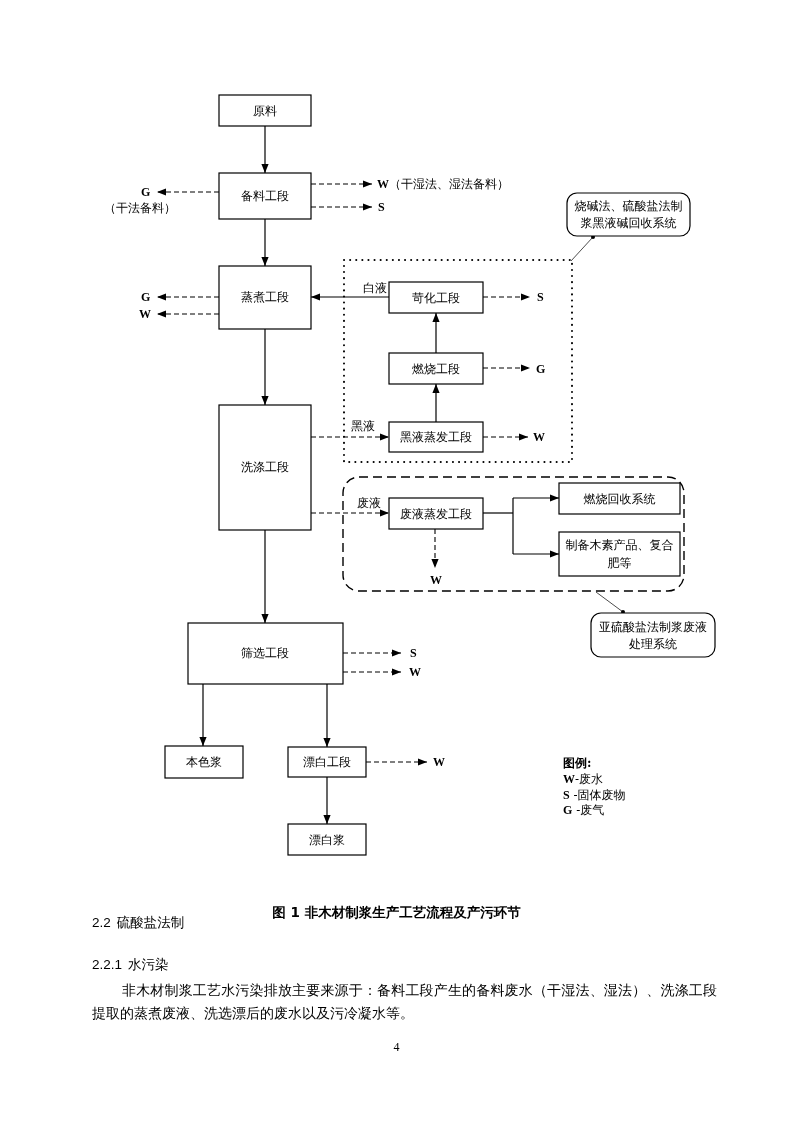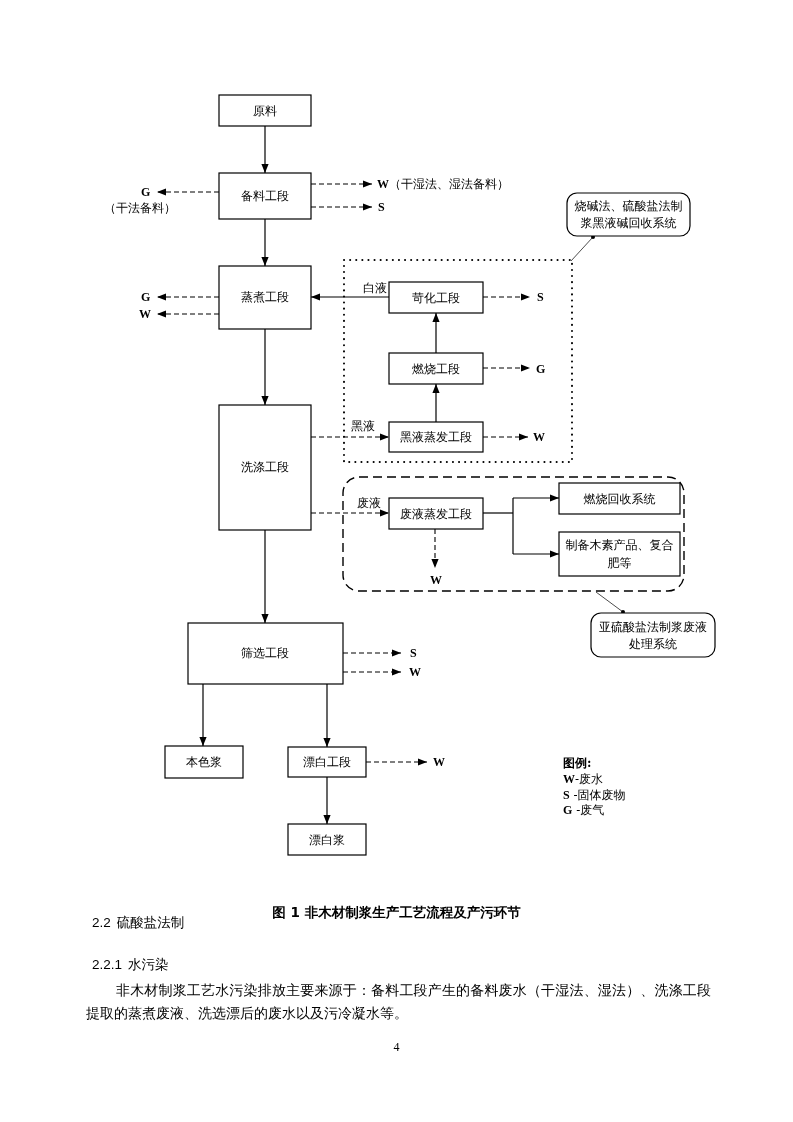--- a/index.html
+++ b/index.html
@@ -12,21 +12,21 @@
   .solid { stroke: #000; stroke-width: 1.2; fill: none; }
   .dash { stroke: #000; stroke-width: 1.1; stroke-dasharray: 5 3; fill: none; }
   .dotted-box { stroke: #000; stroke-width: 2; stroke-dasharray: 0.1 6; stroke-linecap: round; fill: none; }
   .dashed-box { stroke: #000; stroke-width: 1.4; stroke-dasharray: 9 5; fill: none; }
   .callout { fill: #fff; stroke: #000; stroke-width: 1.2; }
   .thin { stroke: #000; stroke-width: 0.7; fill: none; }
   .caption { position: absolute; left: 0; width: 793px; top: 880px; text-align: center;
              font-family: "DejaVu Sans", "Liberation Sans", sans-serif; font-size: 13.5px; font-weight: bold; margin-top: 24px; }
   .heading { position: absolute; left: 92px; font-family: "DejaVu Sans", "Liberation Sans", sans-serif; font-size: 13.5px; }
   .heading .num { font-family: Liberation Sans, sans-serif; margin-right: 6px; }
-  .para { position: absolute; left: 86px; width: 625px; top: 979px; font-family: "DejaVu Serif", "Liberation Serif", serif;
+  .para { position: absolute; left: 92px; width: 625px; top: 979px; font-family: "DejaVu Serif", "Liberation Serif", serif;
           font-size: 14px; line-height: 22.5px; text-indent: 30px; text-align: justify; }
   .pagenum { position: absolute; left: 0; width: 793px; top: 1040px; text-align: center;
              font-family: "Liberation Serif", serif; font-size: 12px; }
 </style>
 </head>
 <body>
 
 <svg id="diagram" viewBox="0 0 793 870" xmlns="http://www.w3.org/2000/svg">
   <defs>
     <marker id="arr" viewBox="0 0 10 10" refX="10" refY="5" markerWidth="9" markerHeight="9" markerUnits="userSpaceOnUse" orient="auto">

